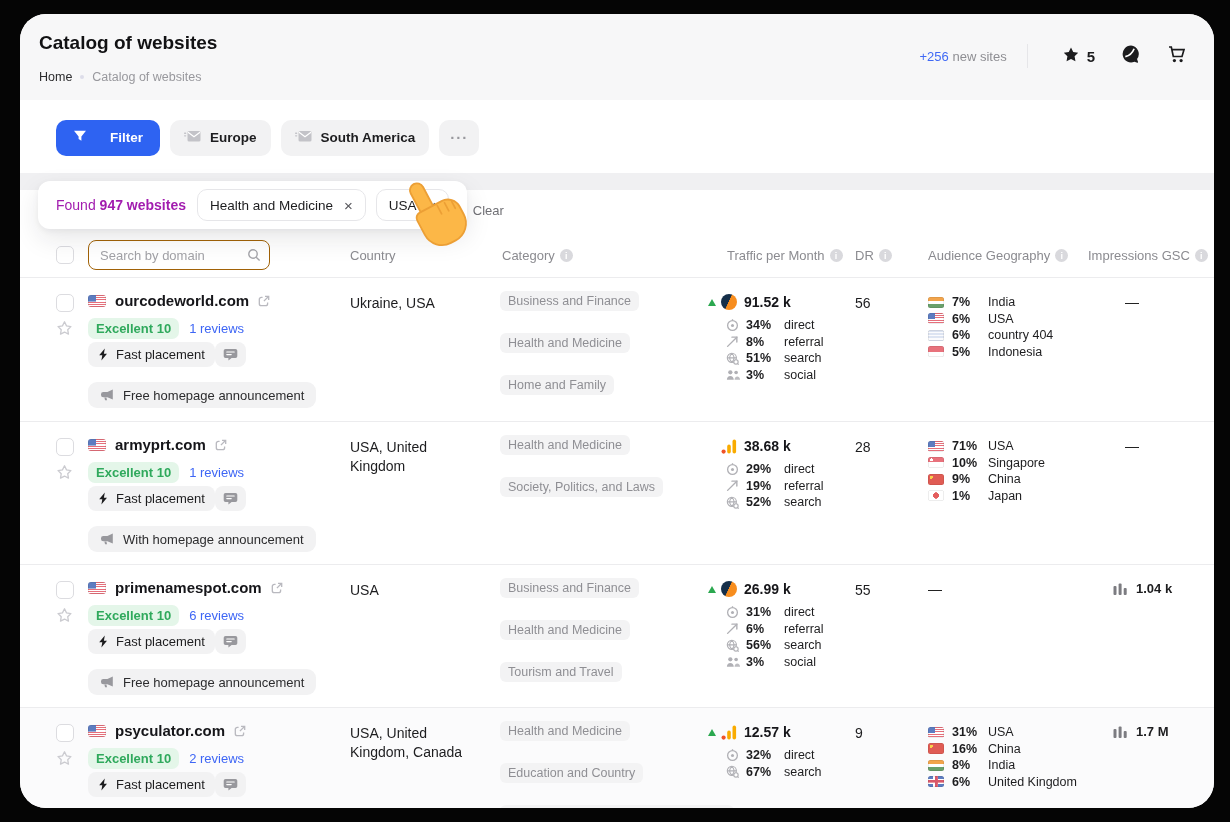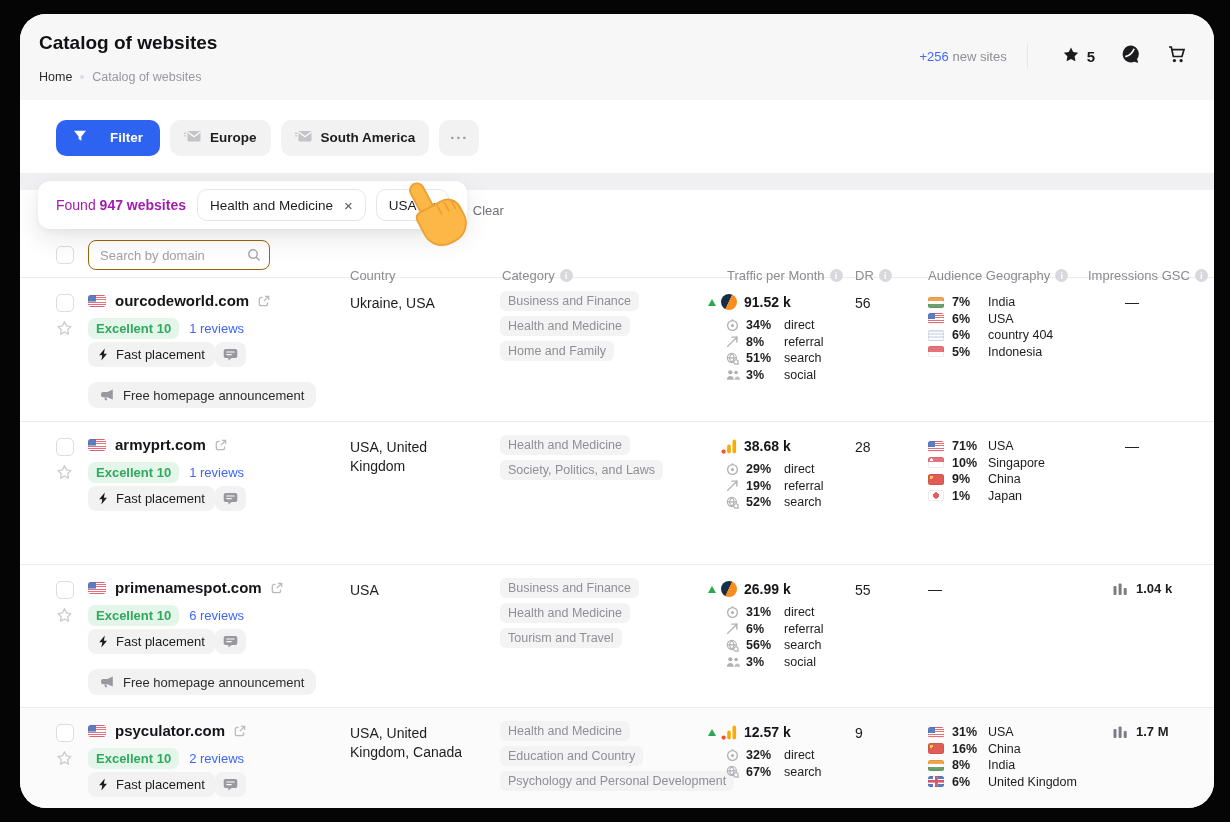--- a/index.html
+++ b/index.html
@@ -41,40 +41,40 @@
   .clear-label{font-size:13px;color:#707075;font-weight:500;}
 
   
   .table-head{position:relative;height:45px;background:#fff;border-bottom:1px solid #ececee;z-index:1;}
   .cb{width:18px;height:18px;border:1.5px solid #dcdce0;border-radius:5px;background:#fff;cursor:pointer;}
   .head-cb{position:absolute;left:36px;top:13px;}
   .search-wrap{position:absolute;left:68px;top:7px;width:182px;height:30px;}
   .search-wrap input{width:100%;height:100%;border:1px solid #a16207;border-radius:8px;padding:0 30px 0 11px;font-size:13px;color:#1c1c1e;outline:none;background:#fff;}
   .search-wrap input::placeholder{color:#a2a2a7;}
   .search-ic{position:absolute;right:9px;top:8px;}
-  .col-label{position:absolute;top:15px;display:flex;align-items:center;gap:5px;font-size:13px;color:#8b8b90;white-space:nowrap;margin-top:20px;}
+  .col-label{position:absolute;top:15px;display:flex;align-items:center;gap:5px;font-size:13px;color:#8b8b90;white-space:nowrap;}
   .info{display:inline-flex;align-items:center;justify-content:center;width:13px;height:13px;border-radius:50%;background:#d9d9dd;color:#fff;font-size:9px;font-weight:700;cursor:pointer;}
 
   
   .row{position:relative;height:143px;background:#fff;}
   .row + .row{border-top:1px solid #ececee;}
   .row:last-child{height:101px;background:#fbfbfc;}
   .r-cb{position:absolute;left:36px;top:16px;}
   .r-star{position:absolute;left:36px;top:42px;cursor:pointer;display:flex;}
   .d-line{position:absolute;left:68px;top:14px;display:flex;align-items:center;gap:9px;}
   .domain-name{font-size:15px;font-weight:700;color:#16161a;cursor:pointer;}
   .rate-line{position:absolute;left:68px;top:40px;display:flex;align-items:center;gap:10px;}
   .rating-badge{display:inline-flex;align-items:center;height:21px;padding:0 8px;border-radius:7px;background:#e4f6e9;color:#2fa95c;font-size:13px;font-weight:600;}
   .reviews-link{font-size:13px;color:#3e66f5;font-weight:500;cursor:pointer;}
   .badge-line{position:absolute;left:68px;top:64px;display:flex;align-items:center;gap:0;}
   .fast-pill{display:inline-flex;align-items:center;gap:7px;height:25px;padding:0 10px;background:#f2f2f3;border-radius:8px;font-size:13px;font-weight:500;color:#1d1d1f;}
   .comment-pill{display:inline-flex;align-items:center;justify-content:center;width:31px;height:25px;background:#f2f2f3;border-radius:8px;cursor:pointer;}
   .announce{position:absolute;left:68px;top:104px;display:inline-flex;align-items:center;gap:9px;height:26px;padding:0 12px;background:#f2f2f3;border-radius:9px;font-size:13px;color:#2c2c2e;white-space:nowrap;}
   .country{position:absolute;left:330px;top:16px;width:134px;font-size:14px;line-height:19px;color:#1d1d1f;}
-  .cats{position:absolute;left:480px;top:13px;display:flex;flex-direction:column;align-items:flex-start;gap:5px;}
+  .cats{position:absolute;left:480px;top:13px;display:flex;flex-direction:column;align-items:flex-start;gap:22px;}
   .cat-pill{display:inline-flex;align-items:center;height:20px;padding:0 8px;border-radius:6px;background:#f3f3f4;color:#8f8f94;font-size:12.5px;white-space:nowrap;}
   .tr-head{position:absolute;left:688px;top:16px;display:flex;align-items:center;gap:5px;}
   .tri-up{width:0;height:0;border-left:4.5px solid transparent;border-right:4.5px solid transparent;border-bottom:7px solid #2ba84f;}
   .tri-hidden{visibility:hidden;}
   .sw-ic{width:16px;height:16px;border-radius:50%;background:linear-gradient(115deg,#152f49 47%,#f78d1e 49%);flex:none;}
   .tr-value{font-size:14px;font-weight:700;color:#16161a;margin-left:2px;}
   .tr-breakdown{position:absolute;left:706px;top:39px;}
   .tb-line{display:flex;align-items:center;height:16.5px;}
   .tb-ic{width:14px;margin-right:6px;display:flex;align-items:center;}
   .pct{width:38px;font-size:12.5px;font-weight:700;color:#1d1d1f;}
@@ -396,20 +396,29 @@
             <span class="comment-pill">
               <span style="display:flex;">
                 <svg width="15" height="13" viewBox="0 0 15 13">
                   <path d="M2.5 1h10a1.8 1.8 0 0 1 1.8 1.8v5.4a1.8 1.8 0 0 1-1.8 1.8H8.6L5.4 12.6V10H2.5A1.8 1.8 0 0 1 .7 8.2V2.8A1.8 1.8 0 0 1 2.5 1z" fill="#98989d"></path>
                   <rect x="3.2" y="3.4" width="8.6" height="1.2" rx=".6" fill="#fff"></rect>
                   <rect x="3.2" y="6" width="5.6" height="1.2" rx=".6" fill="#fff"></rect>
                 </svg>
               </span>
             </span>
           </div>
+          <span class="announce">
+            <span style="display:flex;">
+              <svg width="14" height="12" viewBox="0 0 14 12">
+                <path d="M12.8.6v10L7.4 8.2H3.3A2.3 2.3 0 0 1 1 5.9v-.6A2.3 2.3 0 0 1 3.3 3h4.1z" fill="#98989d"></path>
+                <path d="M4.4 8.6h2l.7 2.7h-2z" fill="#98989d"></path>
+              </svg>
+            </span>
+            <span>With homepage announcement</span>
+          </span>
           <div class="country">USA, United Kingdom</div>
           <div class="cats">
             <span class="cat-pill">Health and Medicine</span>
             <span class="cat-pill">Society, Politics, and Laws</span>
           </div>
           <div class="tr-head">
             <span class="tri-up tri-hidden"></span>
             <span style="display:flex;">
               <svg width="16" height="15" viewBox="0 0 16 15">
                 <circle cx="2.6" cy="12.6" r="2.1" fill="#ef5329"></circle>

